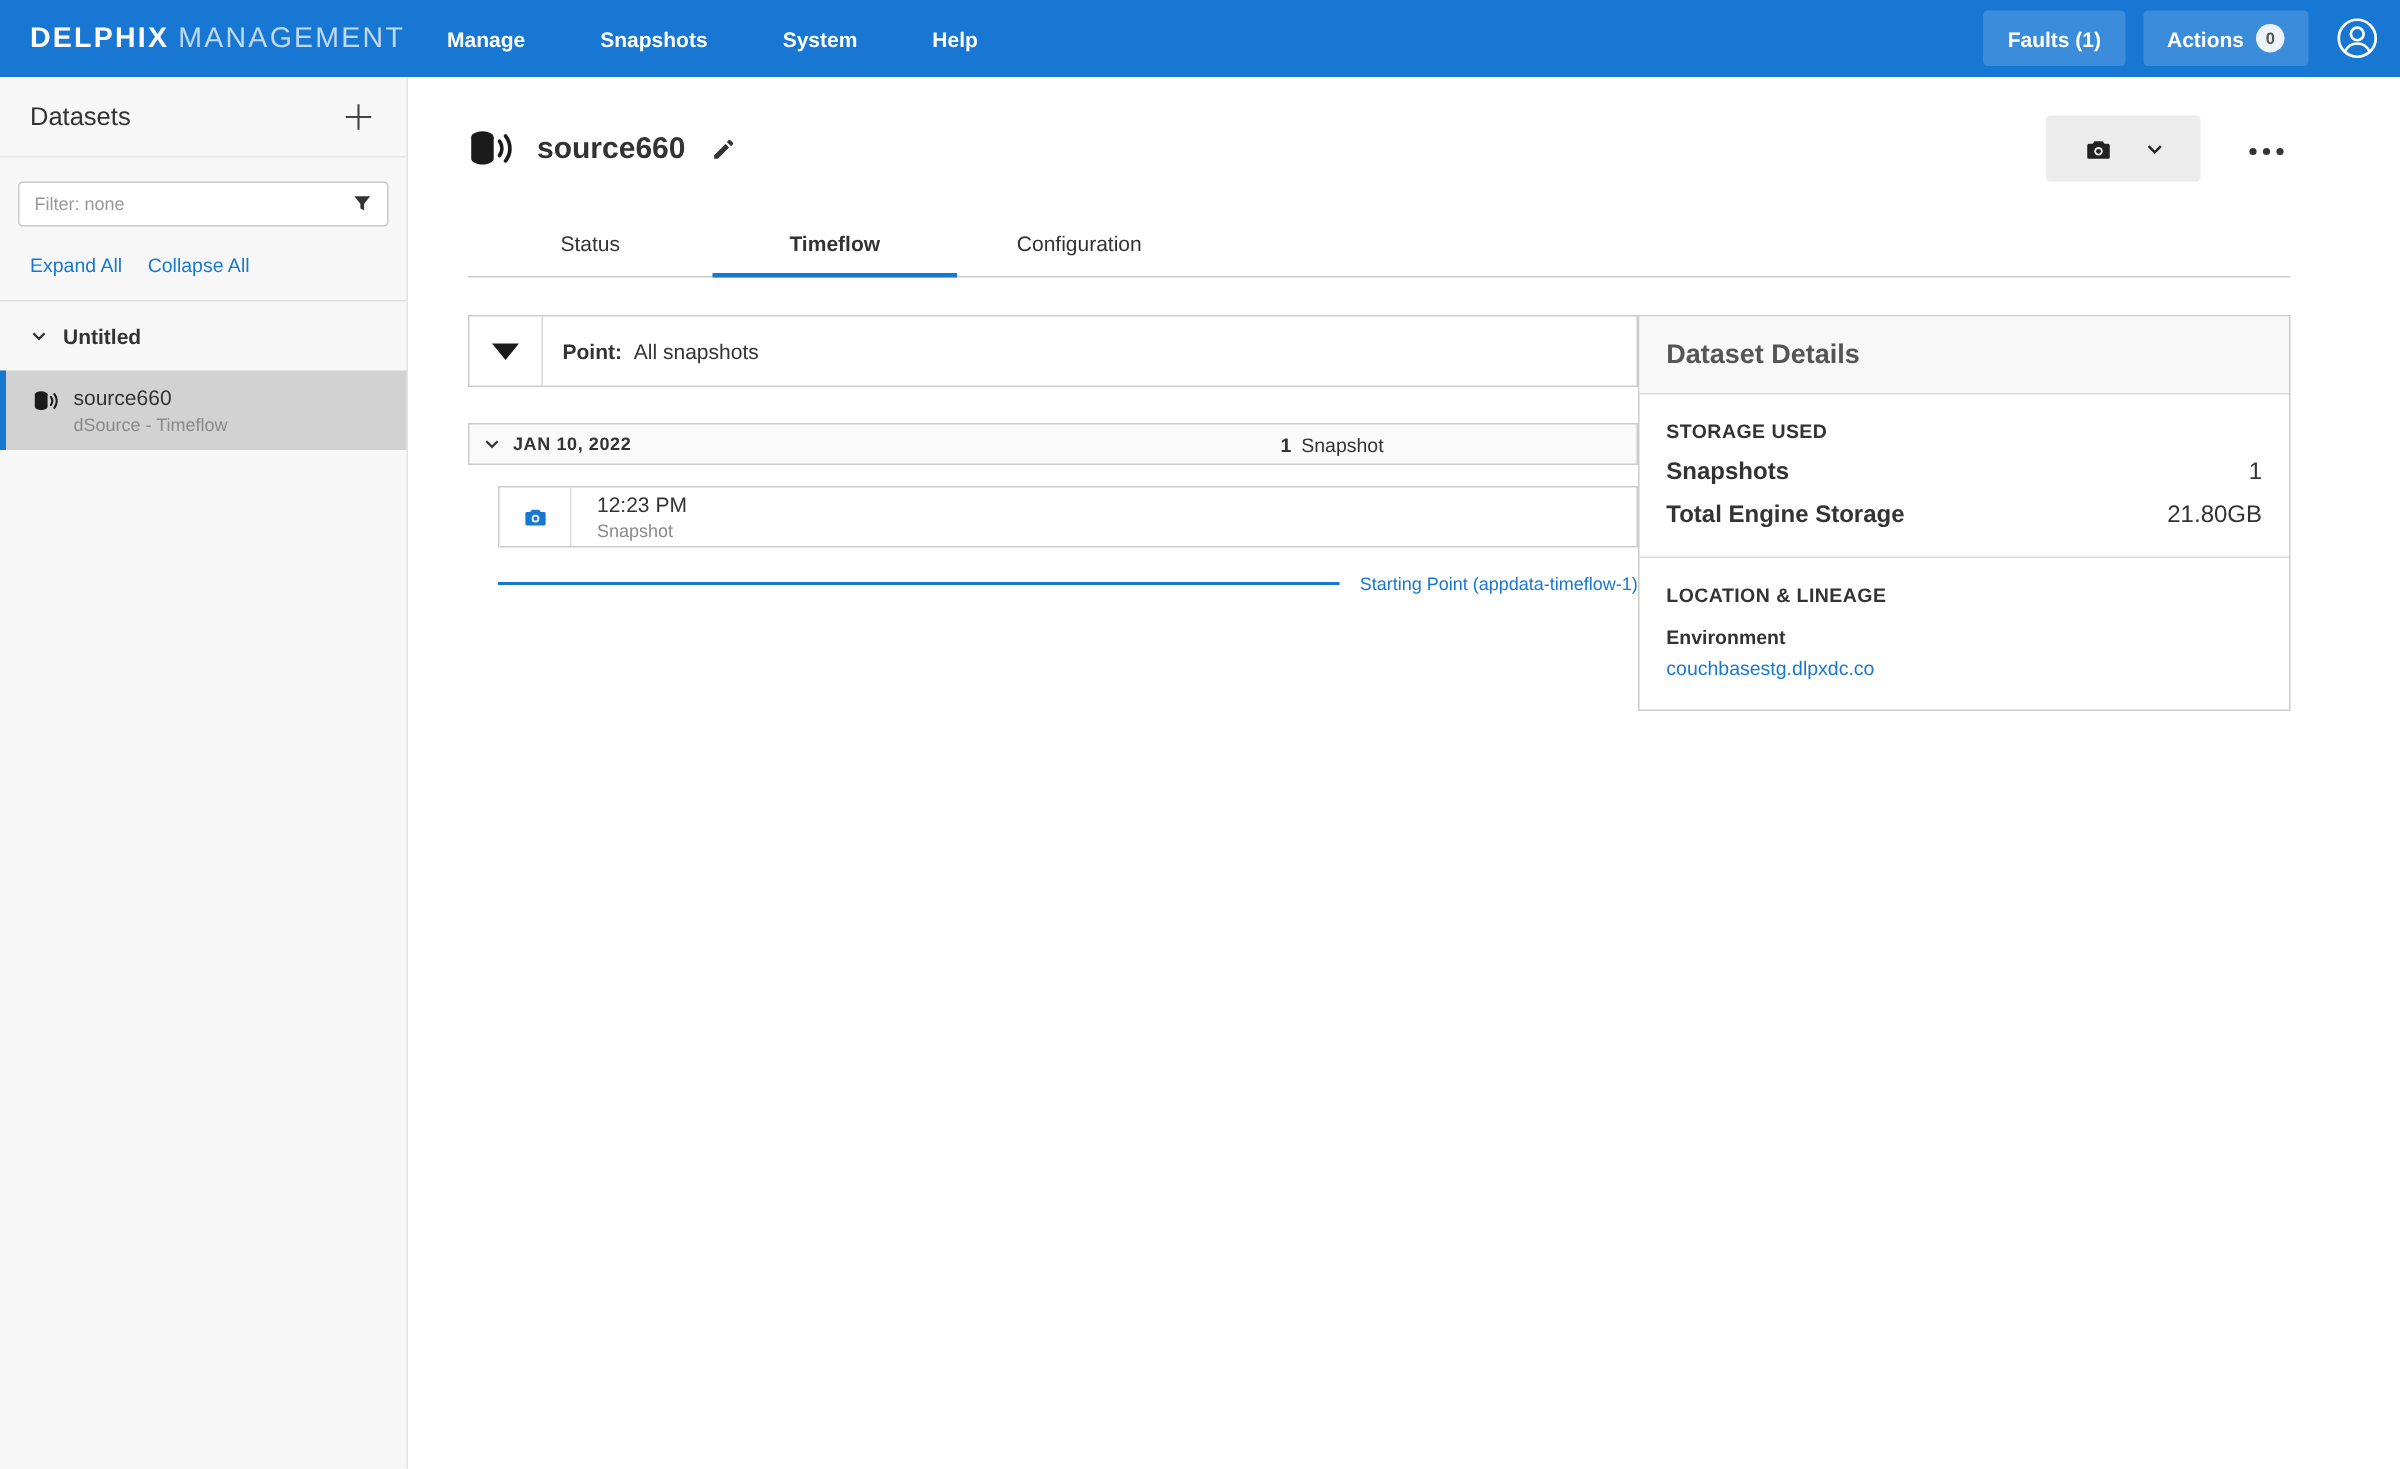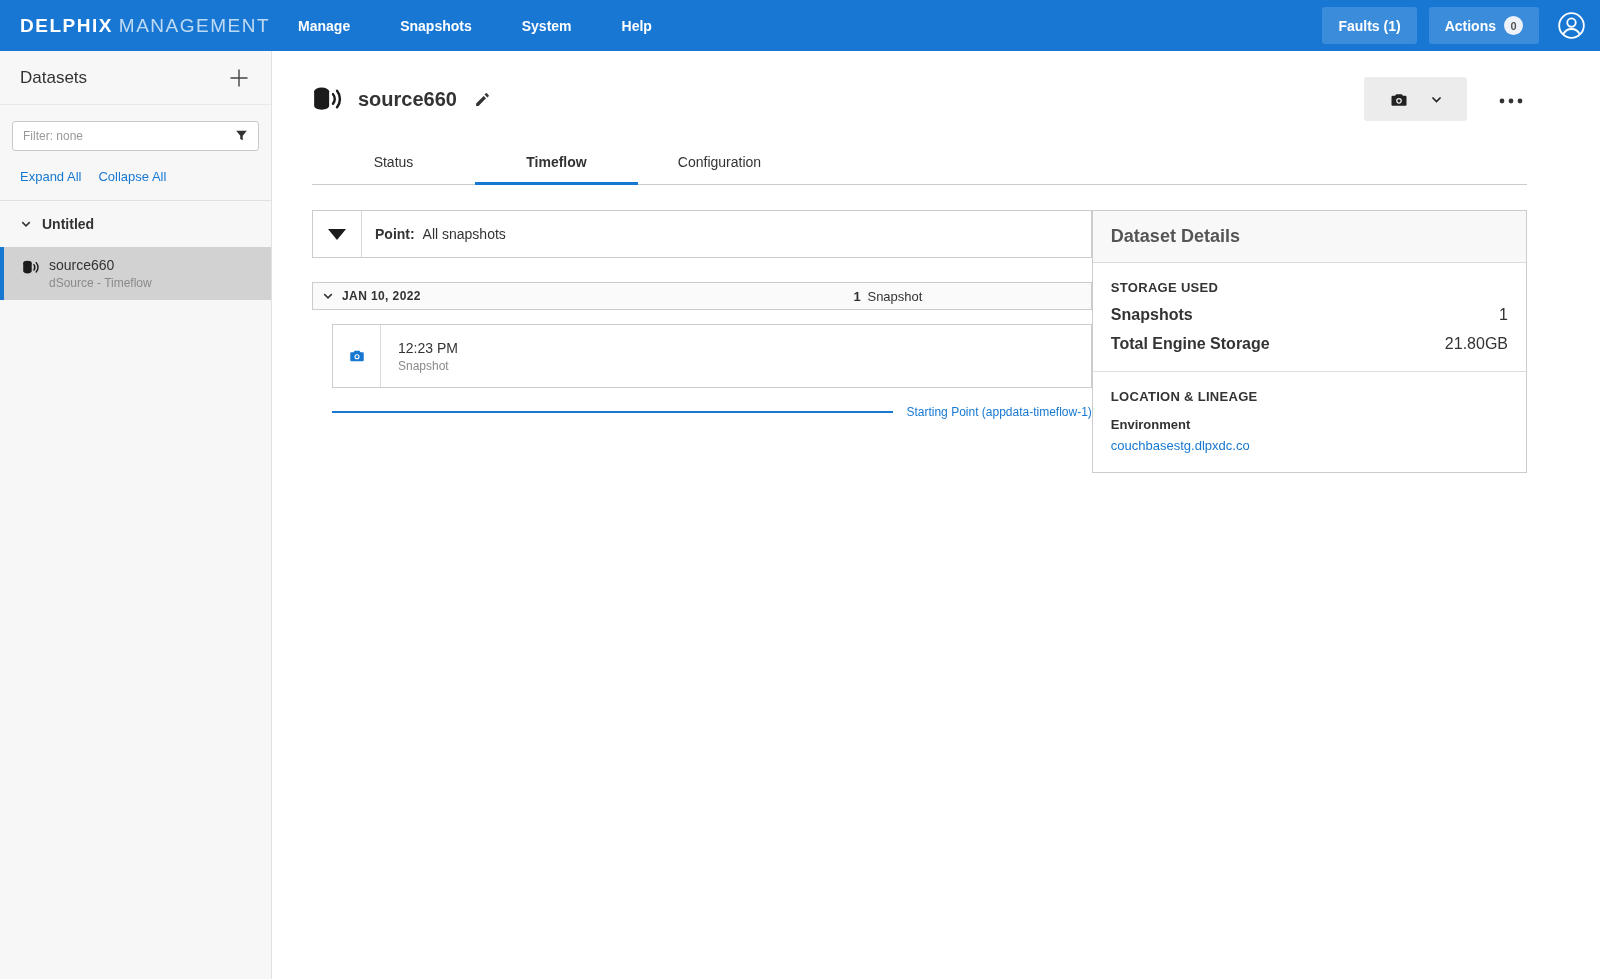--- a/index.html
+++ b/index.html
@@ -89,21 +89,21 @@
   .date-header { margin-top:24px; background:#fafafa; border:1px solid #ccc; height:28px;
     display:flex; align-items:center; padding:0 9px; position:relative; cursor:pointer; }
   .date-chev { width:12px; height:12px; }
   .date-label { font-size:12px; font-weight:bold; color:#333; letter-spacing:0.4px;
     margin-left:8px; }
   .snap-count { position:absolute; left:69.5%; font-size:13px; color:#333; }
   .snap-count b { font-weight:bold; }
   .snap-count span { margin-left:3px; }
 
   
-  .snapshot-row { margin:14px 0 0 20px; border:1px solid #ccc; height:64px;
+  .snapshot-row { margin:14px 0 0 20px; border:1px solid #ccc; height:41px;
     display:flex; align-items:center; cursor:pointer; background:#fff; }
   .snap-icon-cell { width:48px; height:100%; display:flex; align-items:center;
     justify-content:center; border-right:1px solid #ddd; color:#1778d2; }
   .snap-icon-cell svg { width:20px; height:18px; }
   .snap-meta { padding-left:17px; }
   .snap-time { font-size:14px; color:#333; }
   .snap-sub { font-size:12px; color:#8a8a8a; margin-top:3px; }
 
   
   .starting-point { margin:17px 0 0 20px; display:flex; align-items:center; }

